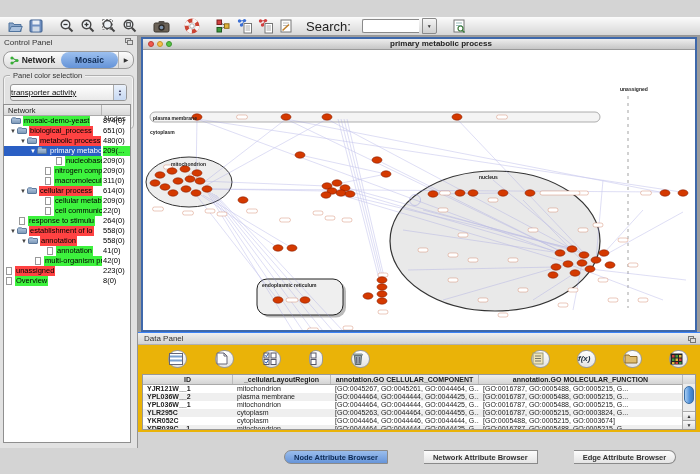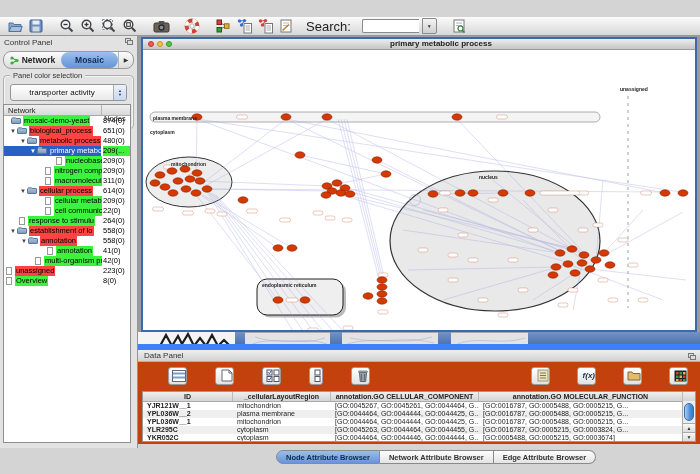--- a/index.html
+++ b/index.html
@@ -39,21 +39,21 @@
   .cp-tab{flex:1;display:flex;align-items:center;justify-content:center;gap:3px;
     font-size:8.5px;font-weight:bold;color:#222;height:100%;}
   .cp-tab.sel{background:linear-gradient(#9cc0ef,#6493d8);border-radius:8px;color:#102c55;}
   .cp-tab-arrow{flex:0 0 14px;text-align:center;font-size:6px;color:#333;border-left:1px solid #b5b5b5;height:100%;line-height:16px;}
   .gbox{position:relative;margin:6px 3px 0;height:52px;border:1px solid #b0b0b0;
     border-radius:4px;box-shadow:inset 0 0 0 1px #f3f3f3;}
   .gbox .legend{position:absolute;left:6px;top:-5px;background:#e2e2e2;padding:0 3px;
     font-size:7.5px;color:#333;}
   .combo{position:absolute;left:6px;right:6px;top:8px;height:15px;border:1px solid #969696;
     border-radius:3px;background:linear-gradient(#fff,#e9e9e9);display:flex;align-items:center;}
-  .combo .val{flex:1;text-align:center;font-size:8px;color:#111;}
+  .combo .val{flex:1;font-size:8px;color:#111;text-decoration:underline;}
   .combo .step{flex:0 0 12px;height:100%;border-left:1px solid #aaa;display:flex;flex-direction:column;
     align-items:center;justify-content:center;font-size:4px;color:#335;line-height:4px;
     background:linear-gradient(#eaf1fb,#c6d8f2);border-radius:0 2px 2px 0;}
   .chkrow{position:absolute;left:8px;top:31px;display:flex;align-items:center;gap:4px;}
   .chk{width:10px;height:10px;border-radius:2px;background:linear-gradient(#7fa8e6,#3b6fd4);
     border:1px solid #2c55a5;color:#fff;font-size:8px;line-height:9px;text-align:center;box-sizing:border-box;}
   .chklab{font-size:8.5px;color:#111;}
   .treewrap{position:absolute;left:3px;right:6px;top:68px;bottom:5px;background:#fff;
     border:1px solid #8f8f8f;overflow:hidden;}
   .thead{position:relative;height:10px;background:linear-gradient(#efefef,#d9d9d9);
@@ -89,48 +89,48 @@
   .ml.grn{left:23px;background:#55c442;border:1px solid #3e9230;}
   .if-canvas{position:absolute;left:0;top:11px;right:0;bottom:0;background:#fff;overflow:hidden;}
   svg text{font-family:"Liberation Sans",sans-serif;}
   
   .strip{position:absolute;left:0;right:0;bottom:0;height:16px;background:#c0c0c0;}
   .frag{position:absolute;top:0;height:16px;}
   .frag.white{background:#f4f4f4;}
   .frag.gray{background:#e3e3e3;border-top:1px solid #aaa;box-sizing:border-box;}
   .frag.blue{background:linear-gradient(#6f94c9,#45699f);}
   
-  .dpanel{position:absolute;left:138px;top:344px;width:562px;height:100px;background:#c2410c;
-    border-top:6px solid #3b82f6;box-sizing:border-box;}
+  .dpanel{position:absolute;left:138px;top:332px;width:562px;height:100px;background:#eab308;
+    border-top:1px solid #3b82f6;box-sizing:border-box;}
   .dp-head{position:relative;height:12px;background:linear-gradient(#efefef,#d2d2d2);
     border-bottom:1px solid #b0b0b0;font-size:8px;color:#333;padding:1px 0 0 6px;box-sizing:border-box;}
   .dp-tools{position:absolute;left:0;right:0;top:12px;height:27px;display:flex;align-items:center;
     padding:0 12px 0 6px;box-sizing:border-box;gap:4px;}
   .dbtn{width:19px;height:18px;background:linear-gradient(#fff,#e2e2e2);border:1px solid #9a9a9a;
-    border-radius:3px;display:flex;align-items:center;justify-content:flex-end;flex:0 0 auto;box-sizing:border-box;margin-left:24px;}
+    border-radius:9px;display:flex;align-items:center;justify-content:flex-start;flex:0 0 auto;box-sizing:border-box;margin-left:24px;}
   .dp-right{margin-left:auto;display:flex;gap:3px;}
   .fx{font-size:8px;font-style:italic;font-weight:bold;color:#234;}
   .dtable{position:absolute;left:4px;right:4px;top:41px;bottom:2px;background:#fff;
     border:1px solid #999;box-sizing:border-box;overflow:hidden;}
   .dhead{display:flex;height:9px;background:linear-gradient(#efefef,#d4d4d4);border-bottom:1px solid #aaa;}
   .dhead span{font-size:7px;font-weight:bold;color:#222;text-align:center;overflow:hidden;
     white-space:nowrap;border-right:1px solid #bbb;box-sizing:border-box;line-height:9px;}
   .drow{display:flex;height:8.1px;}
   .drow.alt{background:#efefef;}
   .drow span{font-size:7px;color:#222;white-space:nowrap;overflow:hidden;padding-left:4px;
     box-sizing:border-box;line-height:8.2px;}
   .drow span.id{font-weight:bold;}
   .vsb{position:absolute;right:0;top:9px;bottom:0;width:13px;background:#ececec;border-left:1px solid #aaa;box-sizing:border-box;}
   .vsb .thumb{position:absolute;left:1px;top:2px;width:10px;height:18px;border-radius:5px;
     background:linear-gradient(90deg,#a8cdf4,#4f90d9 60%,#3d7bc4);border:1px solid #3a6ea5;box-sizing:border-box;}
   .vsb .arr{position:absolute;left:0;width:12px;height:9px;font-size:5px;color:#333;text-align:center;
     line-height:9px;background:linear-gradient(#f8f8f8,#dcdcdc);border-top:1px solid #aaa;box-sizing:border-box;}
   .vsb .up{bottom:9px;} .vsb .dn{bottom:0;}
   
-  .btabs{position:absolute;left:276px;top:450px;height:14px;display:flex;}
+  .btabs{position:absolute;left:284px;top:450px;height:14px;display:flex;gap:36px;}
   .btab{border:1px solid #8a8a8a;border-left:none;background:linear-gradient(#fdfdfd,#e4e4e4);
     font-size:7.5px;font-weight:bold;color:#333;padding:0 9px;line-height:13px;white-space:nowrap;}
   .btab:first-child{border-left:1px solid #8a8a8a;border-radius:7px 0 0 7px;}
   .btab:last-child{border-radius:0 7px 7px 0;}
   .btab.sel{background:linear-gradient(#9abdec,#6795d9);color:#0d2b55;}
   .status{position:absolute;left:0;bottom:0;width:700px;height:11px;background:#d6d6d6;}
   .status span{position:absolute;top:1px;font-size:7.5px;color:#333;}
   .st1{left:8px;} .st2{left:100px;} .st3{left:196px;}
 </style>
 </head>

